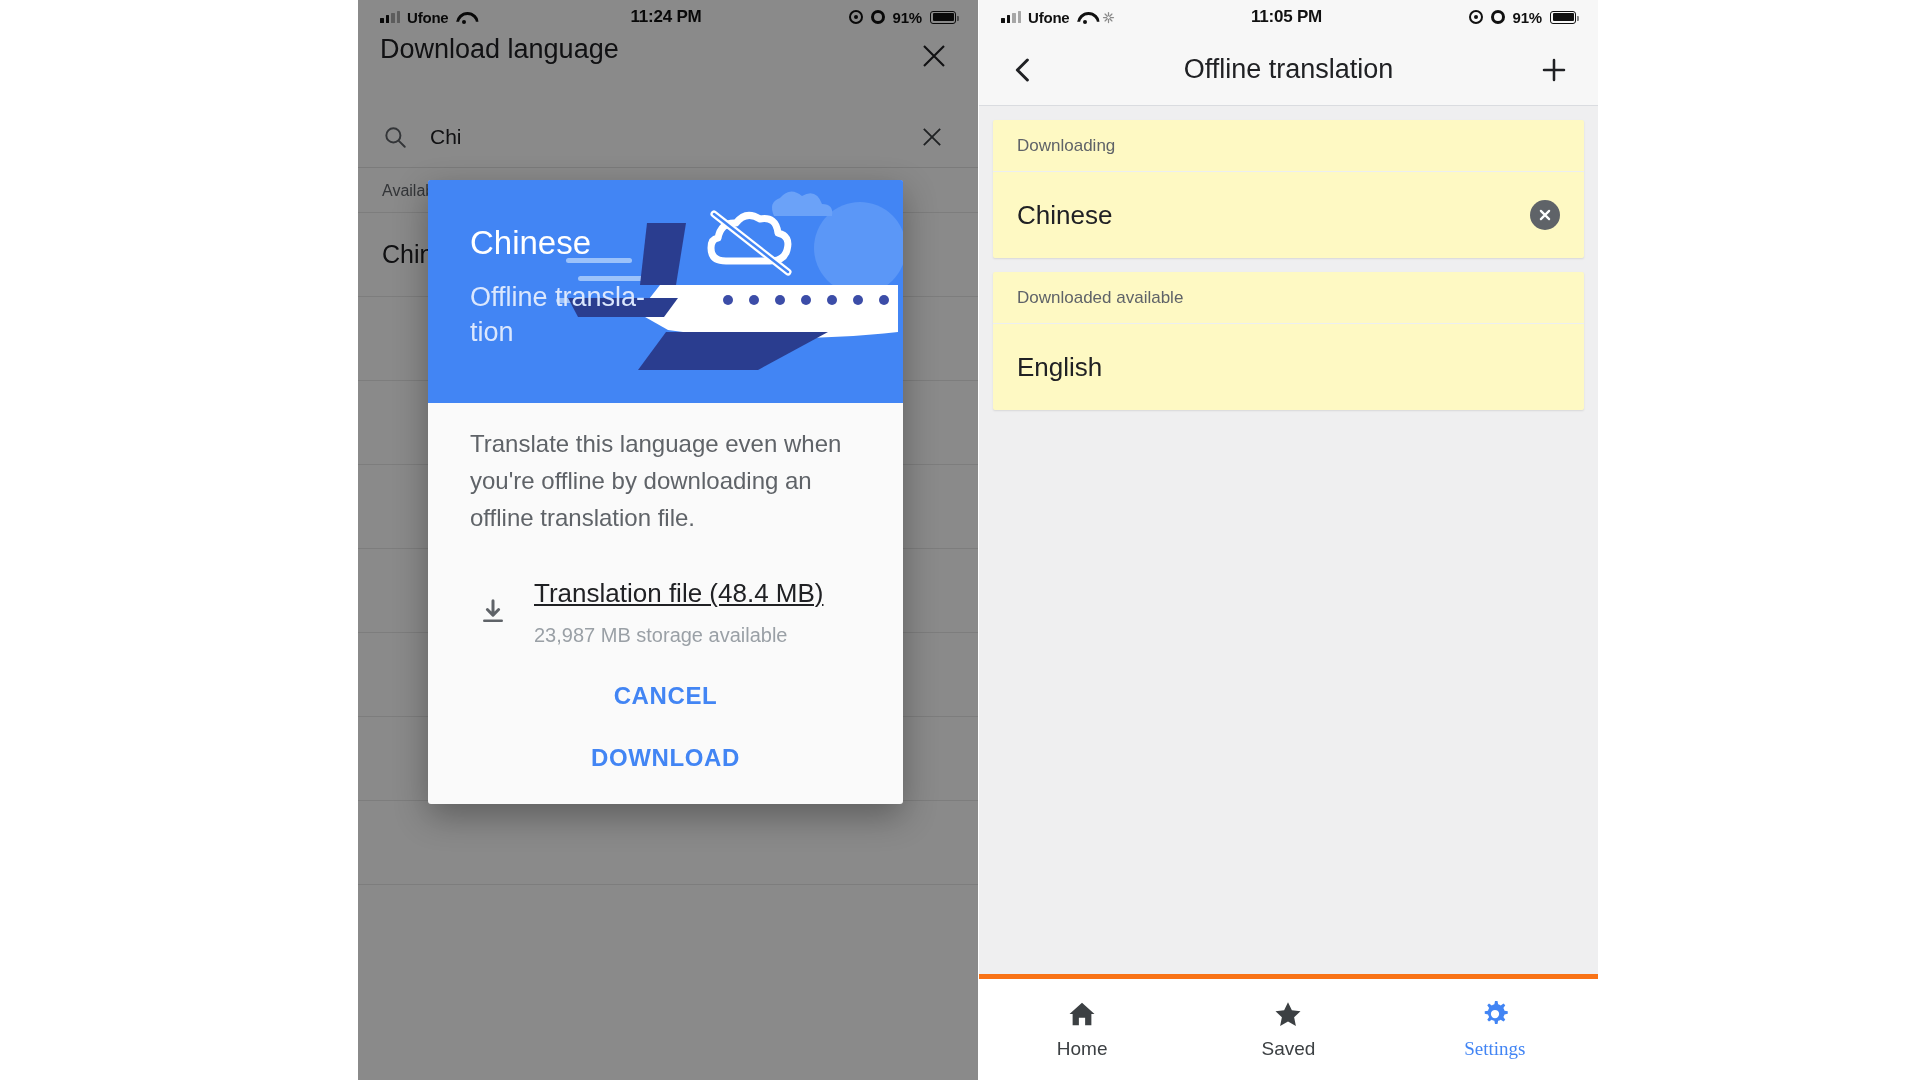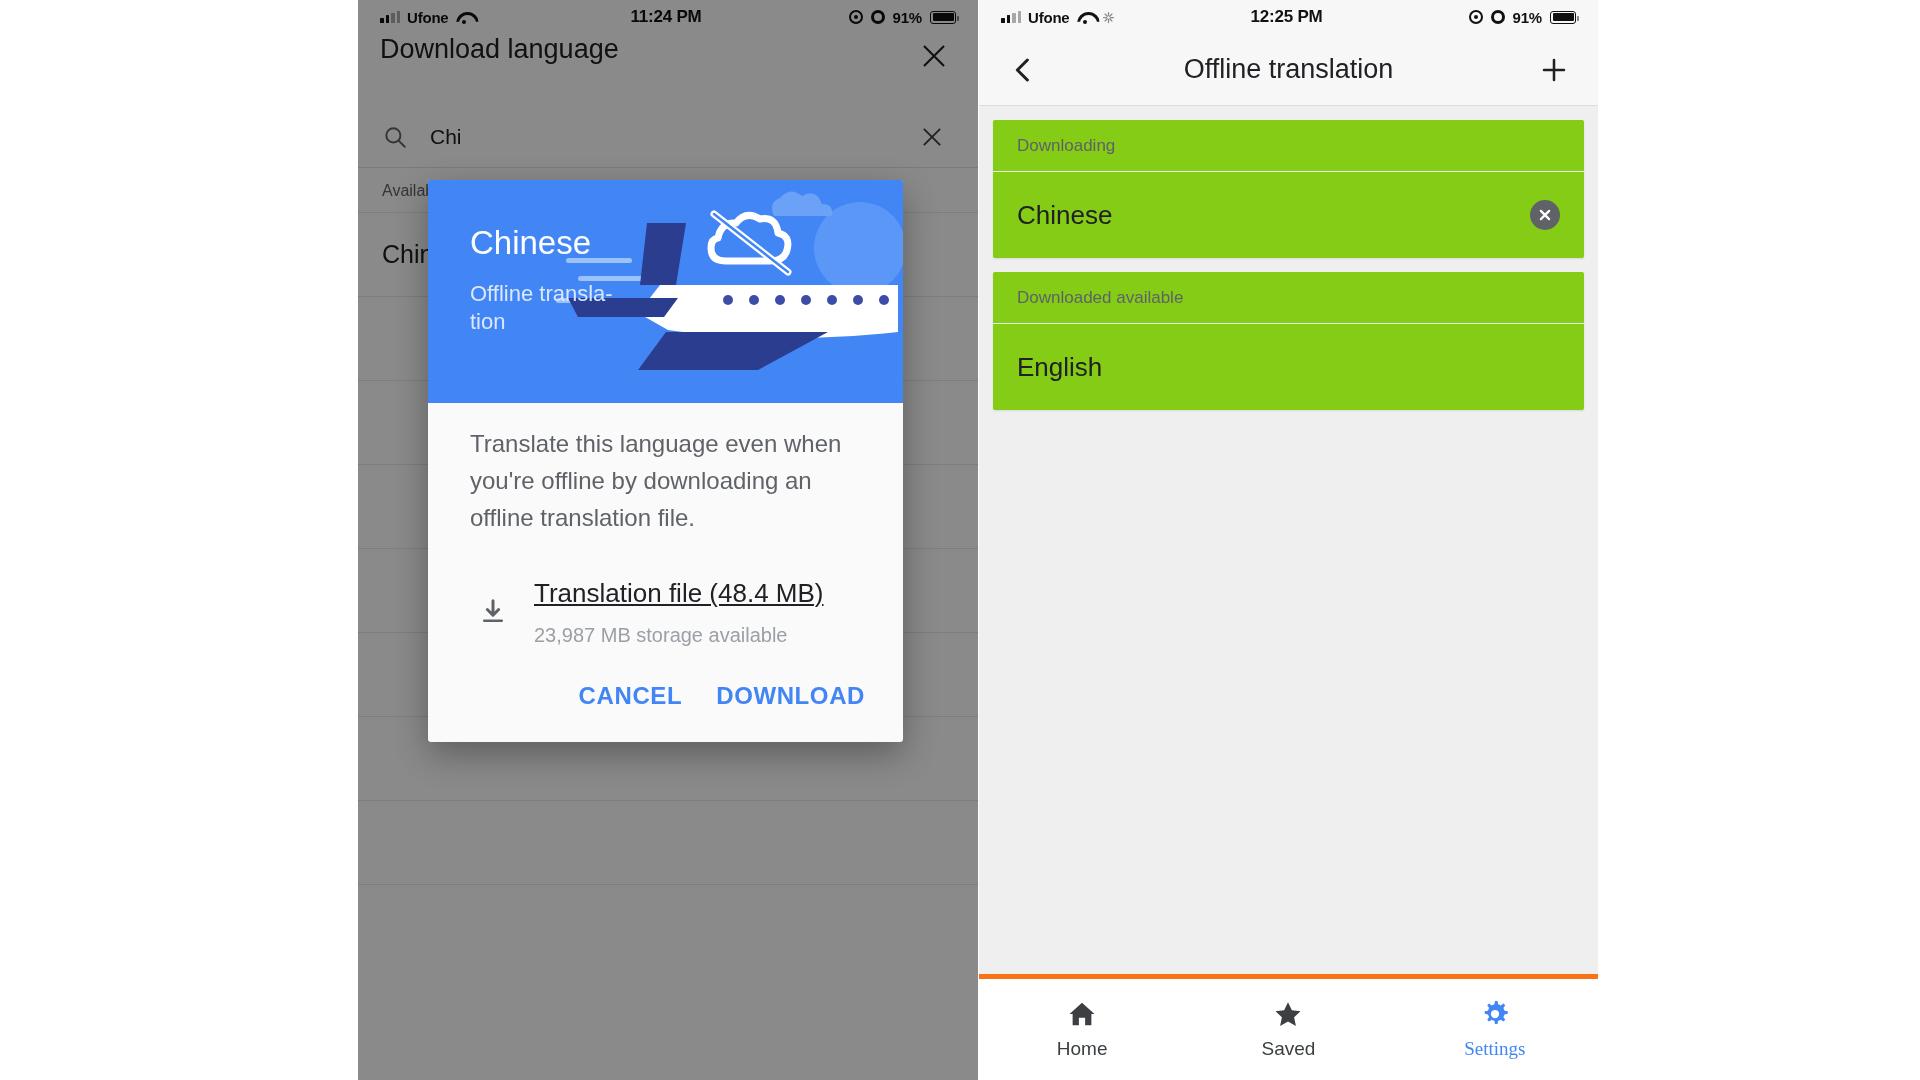--- a/index.html
+++ b/index.html
@@ -126,40 +126,41 @@
     position: relative;
     height: 223px;
     background: #4285f4;
     overflow: hidden;
   }
   .dlg-hero-text {
     position: absolute; left: 42px; top: 44px; z-index: 3;
     width: 215px;
   }
   .dlg-hero-title { color: #fff; font-size: 33px; margin-bottom: 18px; }
-  .dlg-hero-sub { color: #dbe7fd; font-size: 22px; line-height: 1.28; }
+  .dlg-hero-sub { color: #dbe7fd; font-size: 27px; line-height: 1.28; }
   .hero-art { position: absolute; right: 0; top: 0; width: 100%; height: 100%; }
 
   .dlg-body { padding: 22px 42px 0 42px; }
   .dlg-desc {
     font-size: 24px; line-height: 1.55; color: #5f6368;
   }
   .dlg-file {
     display: flex; align-items: center; gap: 26px;
     margin-top: 40px;
     padding-left: 8px;
   }
   .dlg-file-icon { flex: 0 0 auto; width: 30px; }
   .dlg-file-title { font-size: 26px; color: #202124; line-height: 1.3; text-decoration: underline; }
   .dlg-file-sub { font-size: 20px; color: #9aa0a6; line-height: 1.3; margin-top: 12px; }
 
   .dlg-actions {
     display: flex; justify-content: flex-end; align-items: center;
     gap: 34px;
     padding: 34px 38px 32px 38px;
+    flex-direction: column;
   }
   .dlg-btn {
     font-size: 24px; font-weight: bold; color: #4285f4;
     letter-spacing: .6px; background: none; border: none; cursor: pointer;
     font-family: "Liberation Sans", sans-serif;
   }
 
   
   #right-phone {
     position: absolute;
@@ -172,21 +173,21 @@
   #right-appbar {
     height: 72px;
     display: flex; align-items: center; justify-content: space-between;
     padding: 0 22px;
     background: #f7f7f7;
     border-bottom: 1px solid #dadce0;
   }
   #right-appbar .title { font-size: 27px; color: #202124; }
 
   .card {
-    background: #84cc16;
+    background: #fef9c3;
     margin: 14px 14px 0 14px;
     border-radius: 2px;
     box-shadow: 0 1px 2px rgba(0,0,0,.10);
     overflow: hidden;
   }
   .card-header {
     padding: 16px 24px 15px 24px;
     font-size: 17px; color: #5f6368;
     border-bottom: 1px solid #eceff1;
   }
@@ -351,21 +352,21 @@
             <i></i>
             <i></i>
             <i></i>
           </span>
         <span class="carrier">Ufone</span>
         <span class="wifi"></span>
         <svg width="15" height="15" viewBox="0 0 24 24">
           <path d="M12 4 L12 9 M12 15 L12 20 M4 12 L9 12 M15 12 L20 12 M6.5 6.5 L10 10 M14 14 L17.5 17.5 M17.5 6.5 L14 10 M10 14 L6.5 17.5" stroke="#8a8a8a" stroke-width="2" stroke-linecap="round"></path>
         </svg>
       </div>
-      <div class="sb-center">12:25 PM</div>
+      <div class="sb-center">11:05 PM</div>
       <div class="sb-right">
         <span class="loc-icon"></span>
         <span class="alarm-icon"></span>
         <span class="battpct">91%</span>
         <span class="battery">
             <span></span>
           </span>
       </div>
     </div>
 

